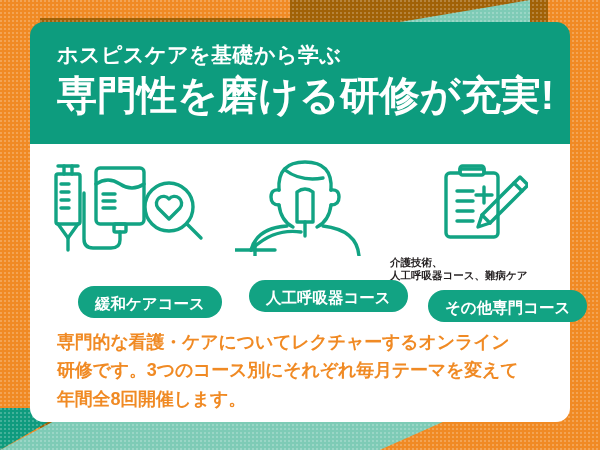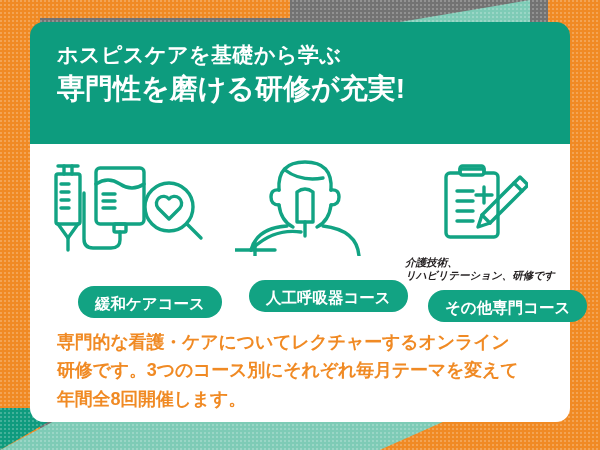--- a/index.html
+++ b/index.html
@@ -5,21 +5,21 @@
   * { box-sizing: border-box; margin: 0; padding: 0; }
   html, body {
     width: 600px; height: 450px;
     font-family: "Liberation Sans", "DejaVu Sans", sans-serif;
     overflow: hidden;
   }
 
   #stage {
     position: relative;
     width: 600px; height: 450px;
-    background: #737373;
+    background: #a16207;
     overflow: hidden;
   }
 
   
   .bg-orange-left {
     position: absolute;
     left: 0; top: 0;
     width: 40px; height: 450px;
     background: #f08a24;
   }
@@ -91,21 +91,21 @@
   }
   .kicker {
     color: #ffffff;
     font-size: 21px;
     font-weight: bold;
     letter-spacing: 0.5px;
     line-height: 1;
   }
   .headline {
     color: #ffffff;
-    font-size: 28px;
+    font-size: 40px;
     font-weight: bold;
     letter-spacing: 0px;
     line-height: 1.05;
     margin-top: 9px;
   }
 
   
   .content-card {
     position: absolute;
     left: 30px; top: 144px;
@@ -117,22 +117,20 @@
   .icons-row {
     position: absolute;
     left: 0; top: 14px;
     width: 540px; height: 160px;
     display: flex;
   }
   .col {
     position: relative;
     display: flex;
     flex-direction: column;
-    align-items: center;
-    font-style: italic;
   }
   .col-1 { width: 190px; }
   .col-2 { width: 170px; }
   .col-3 { width: 180px; }
 
   .icon-box {
     height: 96px;
     display: flex;
     align-items: center;
     justify-content: center;
@@ -281,21 +279,21 @@
             </g>
             <g>
               <path d="M88 16 l8 8 l-38 38 l-12 4 l4 -12 z"></path>
               <line x1="82" y1="22" x2="90" y2="30"></line>
               <line x1="50" y1="54" x2="58" y2="62"></line>
             </g>
           </svg>
         </div>
         <div class="sub-caption">
           <span>介護技術、</span><br>
-          <span>リハビリテーション、研修です</span>
+          <span>人工呼吸器コース、難病ケア</span>
         </div>
       </div>
     </div>
 
     <div class="pill-wrap pw-1">
       <span class="pill">緩和ケアコース</span>
     </div>
     <div class="pill-wrap pw-2">
       <span class="pill">人工呼吸器コース</span>
     </div>

